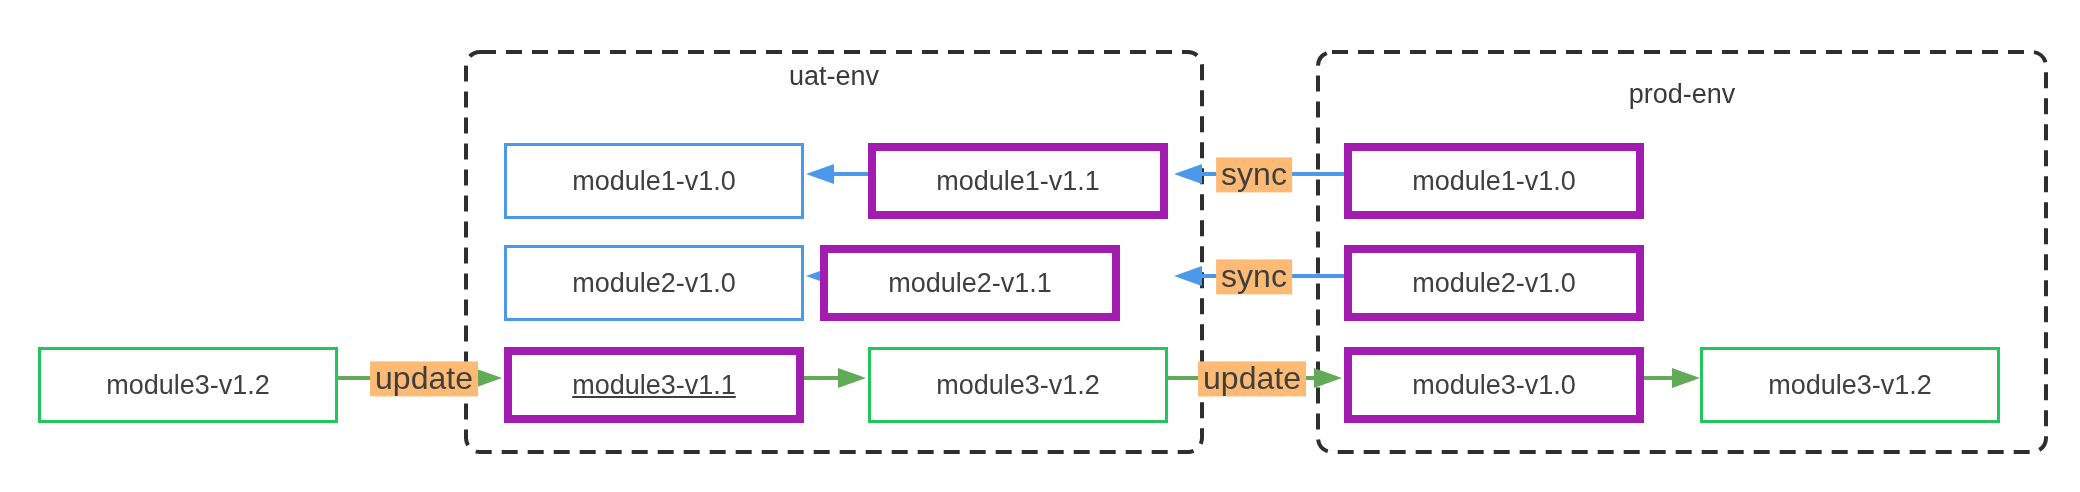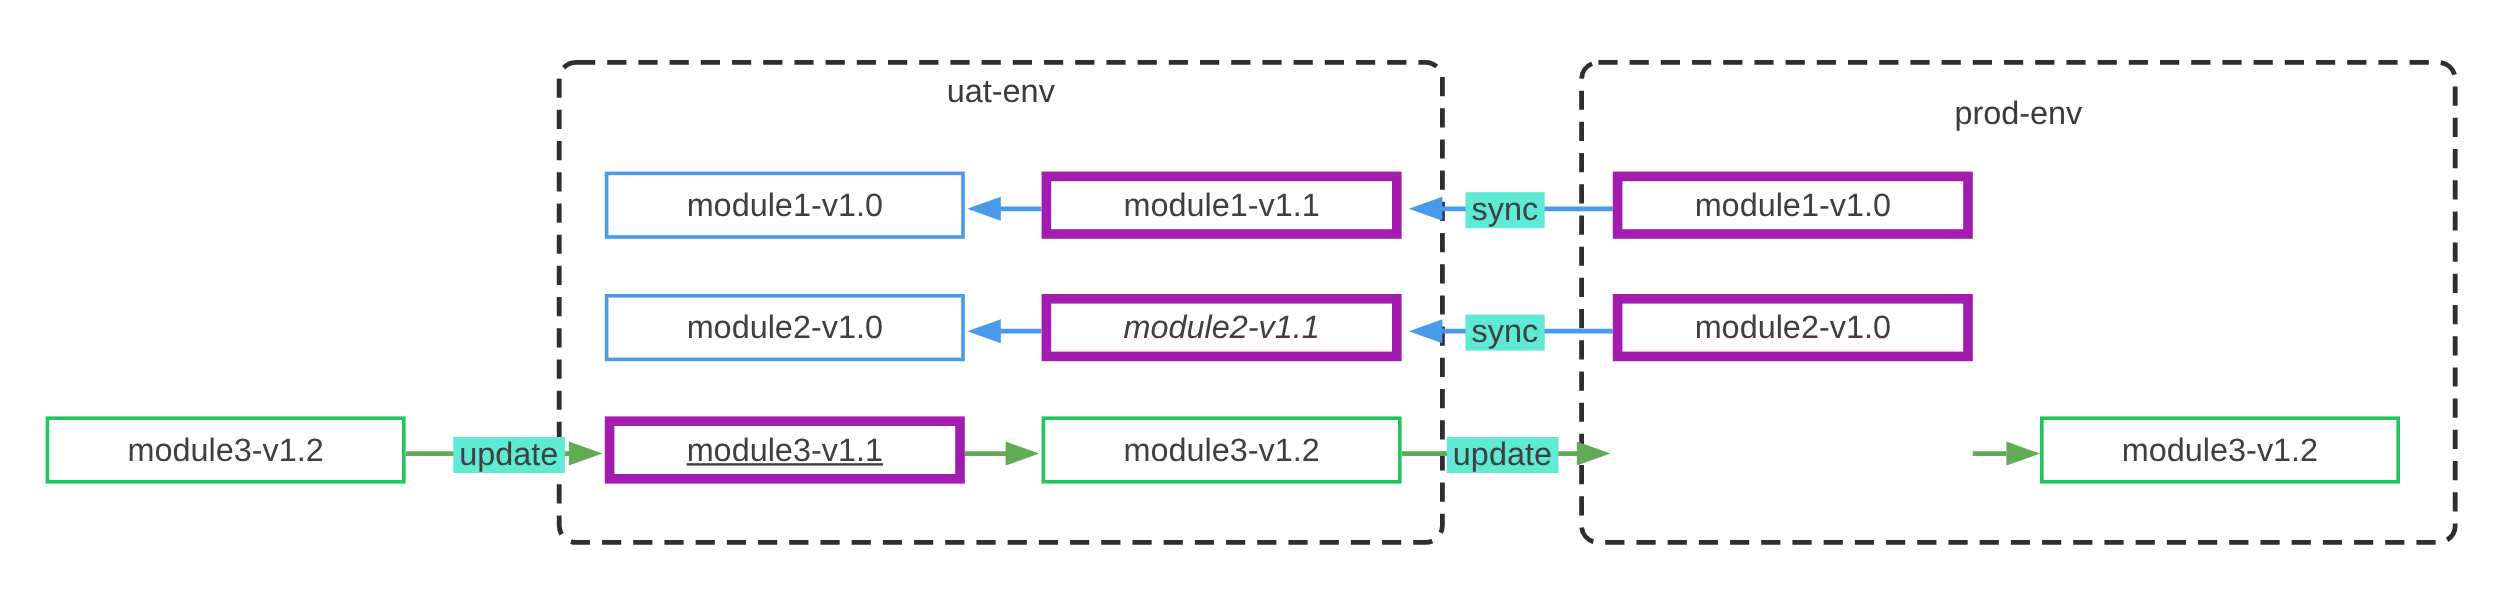--- a/index.html
+++ b/index.html
@@ -6,41 +6,41 @@
   .canvas{
     position:relative;
     width:2080px;height:492px;
     background:#ffffff;
     font-family:"Liberation Sans", sans-serif;
     overflow:hidden;
   }
   .layer{position:absolute;left:0;top:0;width:2080px;height:492px;}
   .node{
     position:absolute;
-    width:300px;height:56px;
+    width:300px;height:76px;
     box-sizing:border-box;
     background:#ffffff;
     display:flex;align-items:center;justify-content:center;
     font-size:27px;color:#3f3f3f;
     white-space:nowrap;
   }
   .node.black{border:8px solid #a21caf;}
   .node.blue {border:3px solid #4b99eb;}
   .node.green{border:3px solid #22c55e;}
   .group-label{
     position:absolute;
     text-align:center;
     font-size:27px;color:#3a3a3a;
   }
   .edge-label{
     position:absolute;
     transform:translate(-50%,-50%);
-    background:#5eead4;
+    background:#fdba74;
     padding:0 5px;
-    font-size:27px;color:#3f3f3f;
+    font-size:32px;color:#3f3f3f;
     line-height:1.1;
     white-space:nowrap;
   }
 </style>
 </head>
 <body>
 
 <div class="canvas">
 
   <svg class="layer" width="2080" height="492" viewBox="0 0 2080 492">
@@ -89,27 +89,28 @@
 
   <div class="group-label" style="left:466px;top:61px;width:736px;">uat-env</div>
   <div class="group-label" style="left:1318px;top:79px;width:728px;">prod-env</div>
 
   <div class="node green" style="left:38px;top:347px;">module3-v1.2</div>
 
   <div class="node blue" style="left:504px;top:143px;">module1-v1.0</div>
   <div class="node black" style="left:868px;top:143px;">module1-v1.1</div>
 
   <div class="node blue" style="left:504px;top:245px;">module2-v1.0</div>
-  <div class="node black" style="left:868px;top:245px;font-style:italic;">module2-v1.1</div>
+  <div class="node black" style="left:820px;top:245px;">module2-v1.1</div>
 
   <div class="node black" style="left:504px;top:347px;text-decoration:underline;">module3-v1.1</div>
   <div class="node green" style="left:868px;top:347px;">module3-v1.2</div>
 
   <div class="node black" style="left:1344px;top:143px;">module1-v1.0</div>
   <div class="node black" style="left:1344px;top:245px;">module2-v1.0</div>
+  <div class="node black" style="left:1344px;top:347px;">module3-v1.0</div>
   <div class="node green" style="left:1700px;top:347px;">module3-v1.2</div>
 
   <span class="edge-label" style="left:1254px;top:175px;">sync</span>
   <span class="edge-label" style="left:1254px;top:277px;">sync</span>
   <span class="edge-label" style="left:424px;top:379px;">update</span>
   <span class="edge-label" style="left:1252px;top:379px;">update</span>
 
 </div>
 
 </body></html>

